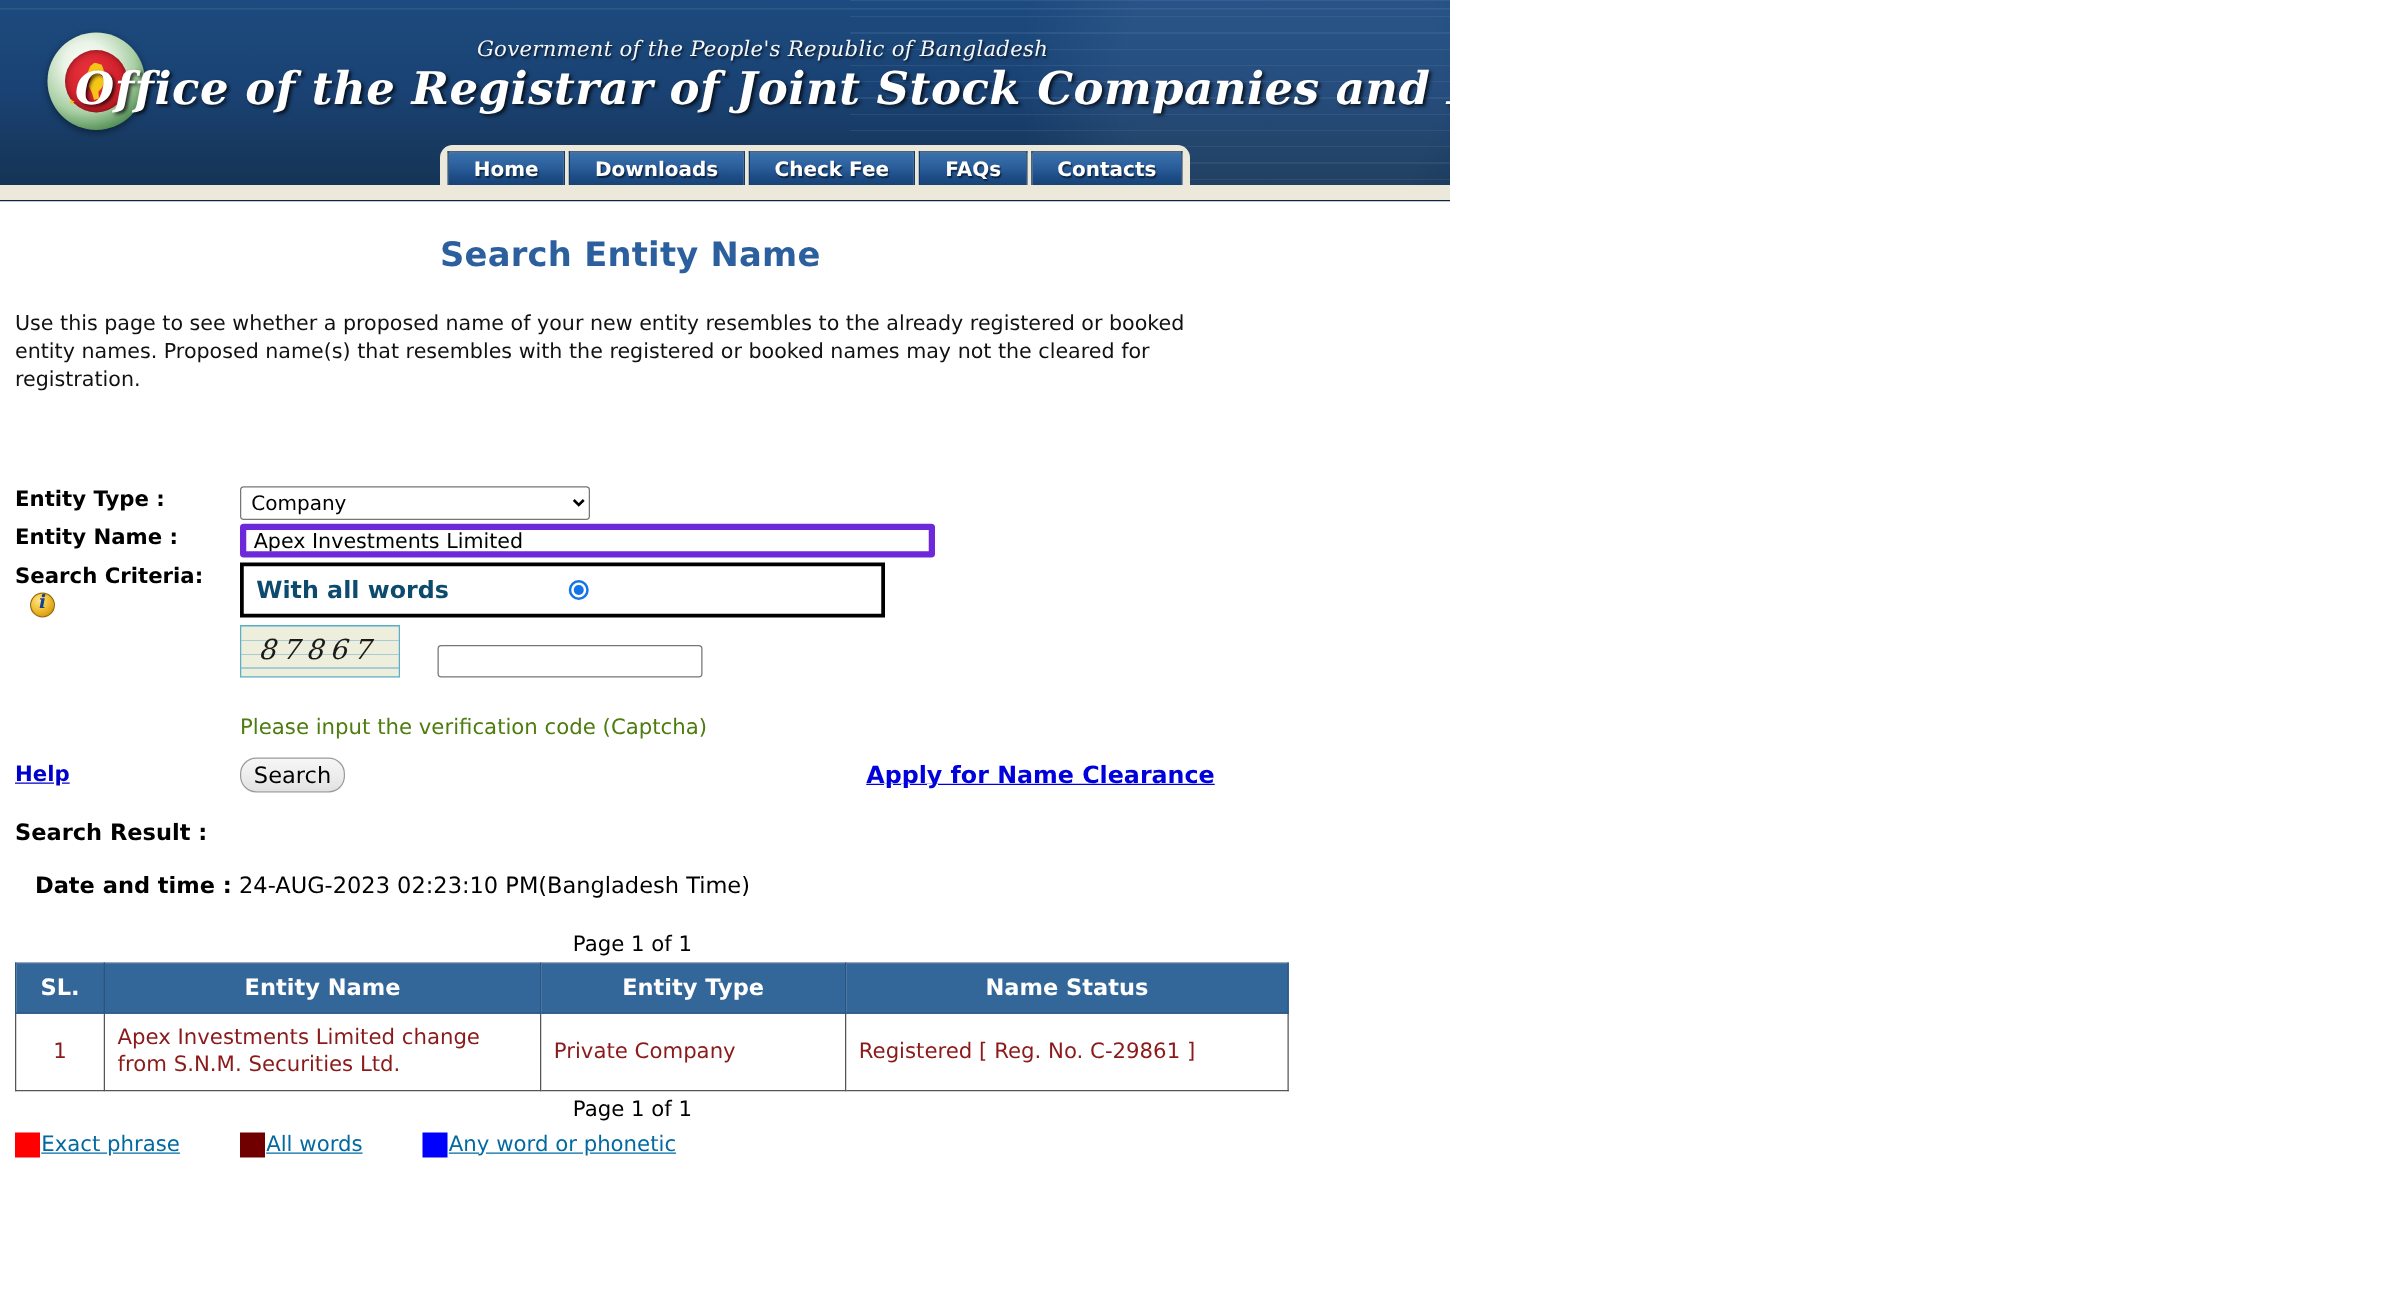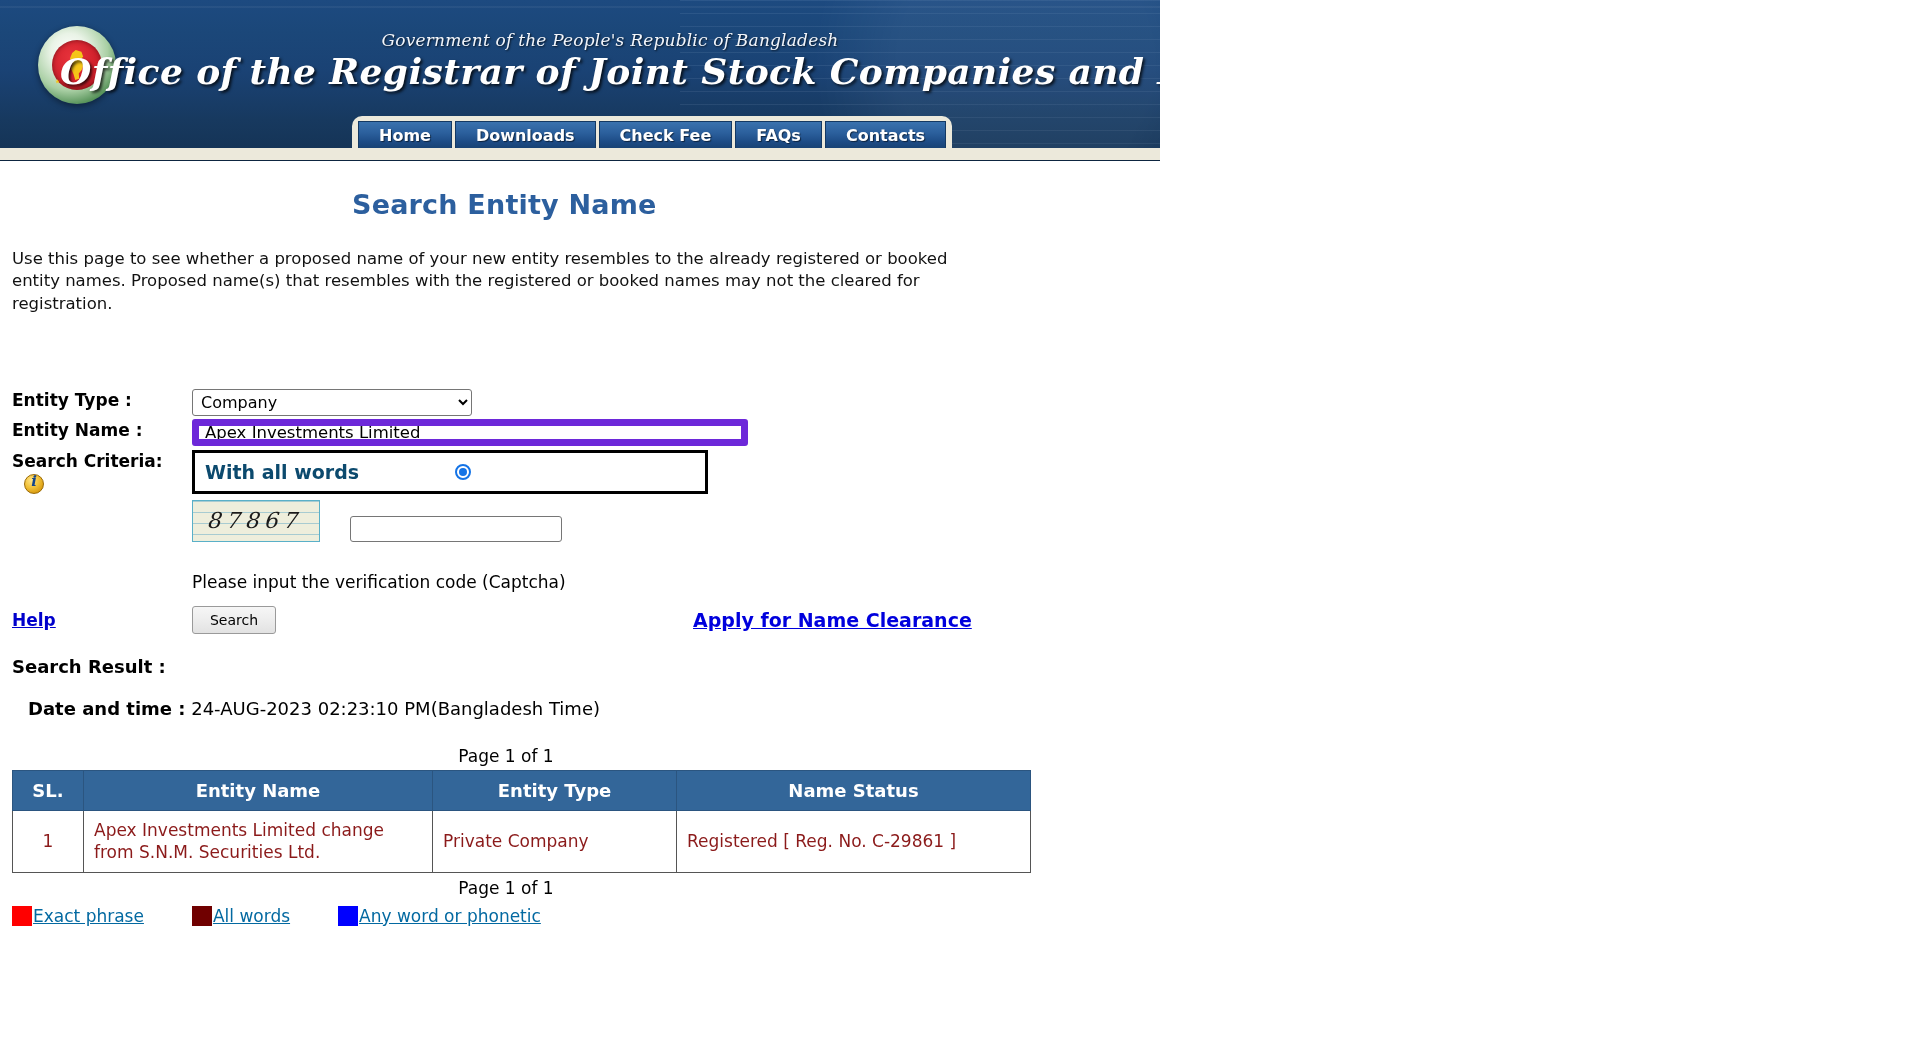--- a/index.html
+++ b/index.html
@@ -197,21 +197,21 @@
     background: #fff;
     color: #000;
   }
   input.entity-name {
     width: 556px;
     height: 27px;
     box-sizing: border-box;
     font-family: "DejaVu Sans", sans-serif;
     font-size: 16.5px;
     padding: 2px 6px;
-    border: 7px solid #6d28d9;
+    border: 5px solid #6d28d9;
     border-radius: 3px;
     background: #fff;
     color: #000;
   }
   .criteria-box {
     width: 516px;
     height: 44px;
     box-sizing: border-box;
     border: 3px solid #000;
     background: #fff;
@@ -304,21 +304,21 @@
     border: 1px solid #767676;
     border-radius: 3px;
     font-family: "DejaVu Sans", sans-serif;
     font-size: 15px;
     padding: 2px 5px;
   }
   .captcha-hint {
     margin-left: 192px;
     margin-top: 30px;
     font-size: 17px;
-    color: #000000;
+    color: #4d7c0f;
   }
 
   
   .action-row {
     display: flex;
     align-items: center;
     margin-top: 14px;
     padding-left: 12px;
   }
   a.help-link {
@@ -326,25 +326,25 @@
     font-size: 17px;
     color: #0000cc;
     font-weight: bold;
     text-decoration: underline;
     cursor: pointer;
   }
   button.search-btn {
     width: 84px;
     height: 28px;
     font-family: "DejaVu Sans", sans-serif;
-    font-size: 14px;
+    font-size: 18px;
     color: #000;
     background: linear-gradient(180deg,#f6f6f6 0%, #ededed 50%, #e2e2e2 100%);
     border: 1px solid #9a9a9a;
-    border-radius: 3px;
+    border-radius: 13px;
     cursor: pointer;
   }
   a.clearance-link {
     margin-left: 417px;
     font-size: 19px;
     font-weight: bold;
     color: #0000dd;
     text-decoration: underline;
     cursor: pointer;
     white-space: nowrap;

